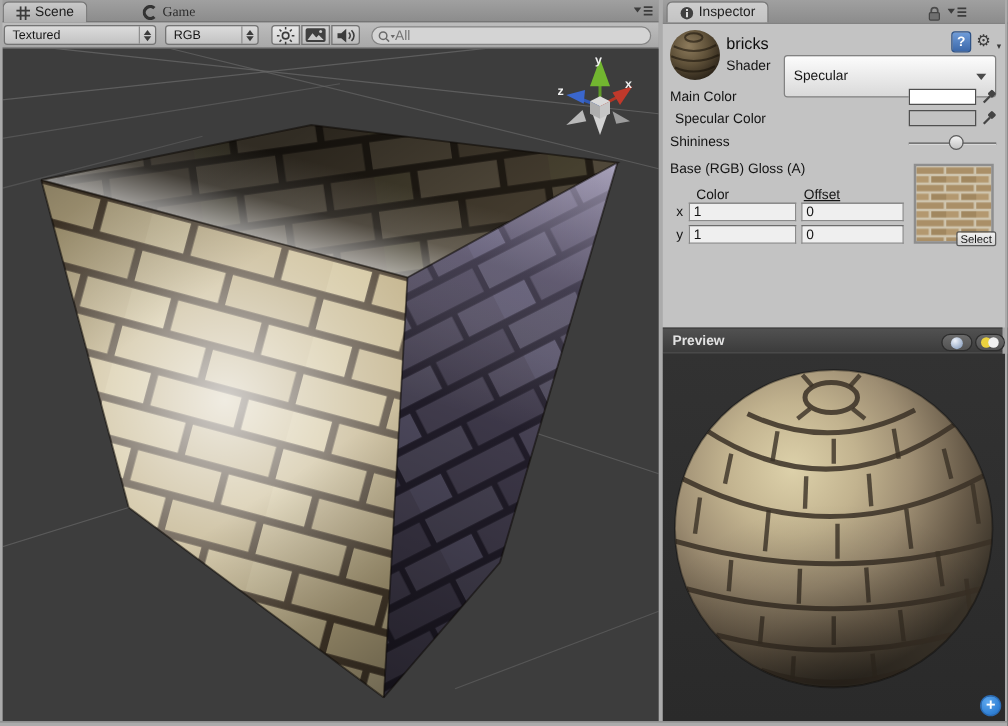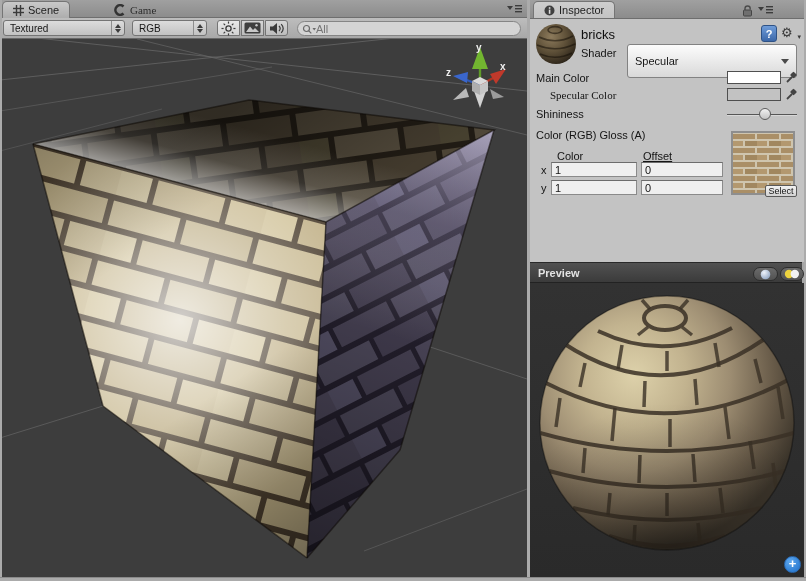--- a/index.html
+++ b/index.html
@@ -355,32 +355,32 @@
   <div class="help-btn">?</div>
   <div class="gear-btn">⚙<span class="mini">▾</span></div>
 
   <div class="ins-label" style="left:6px; top:72px;">Main Color</div>
   <div class="swatch" style="top:71px; background:#ffffff;"></div>
   <svg class="dropper" style="top:71px;" viewBox="0 0 13 13">
     <line x1="2" y1="11" x2="7" y2="6" stroke="#444" stroke-width="1.8"></line>
     <rect x="6" y="1.5" width="5" height="5" rx="1" transform="rotate(45 8.5 4)" fill="#444"></rect>
   </svg>
 
-  <div class="ins-label" style="left:20px; top:89px;font-family:Liberation Serif, serif;">Specular Color</div>
+  <div class="ins-label" style="left:10px; top:89px;">Specular Color</div>
   <div class="swatch" style="top:88px; background:#c2c2c2;"></div>
   <svg class="dropper" style="top:88px;" viewBox="0 0 13 13">
     <line x1="2" y1="11" x2="7" y2="6" stroke="#444" stroke-width="1.8"></line>
     <rect x="6" y="1.5" width="5" height="5" rx="1" transform="rotate(45 8.5 4)" fill="#444"></rect>
   </svg>
 
   <div class="ins-label" style="left:6px; top:108px;">Shininess</div>
   <div class="slider-track"></div>
   <div class="slider-thumb"></div>
 
-  <div class="ins-label" style="left:6px; top:129px;">Color (RGB) Gloss (A)</div>
+  <div class="ins-label" style="left:6px; top:129px;">Base (RGB) Gloss (A)</div>
 
   <div class="tex-thumb">
     <svg width="60" height="60" viewBox="0 0 60 60">
       <defs>
         <pattern id="pbThumb" width="24" height="14" patternUnits="userSpaceOnUse">
           <rect width="24" height="14" fill="#cfc5ae"></rect>
           <rect x="0" y="1" width="22" height="5" fill="#aa8f67"></rect>
           <rect x="-12" y="8" width="22" height="5" fill="#b3986f"></rect>
           <rect x="12" y="8" width="22" height="5" fill="#a1875f"></rect>
         </pattern>

